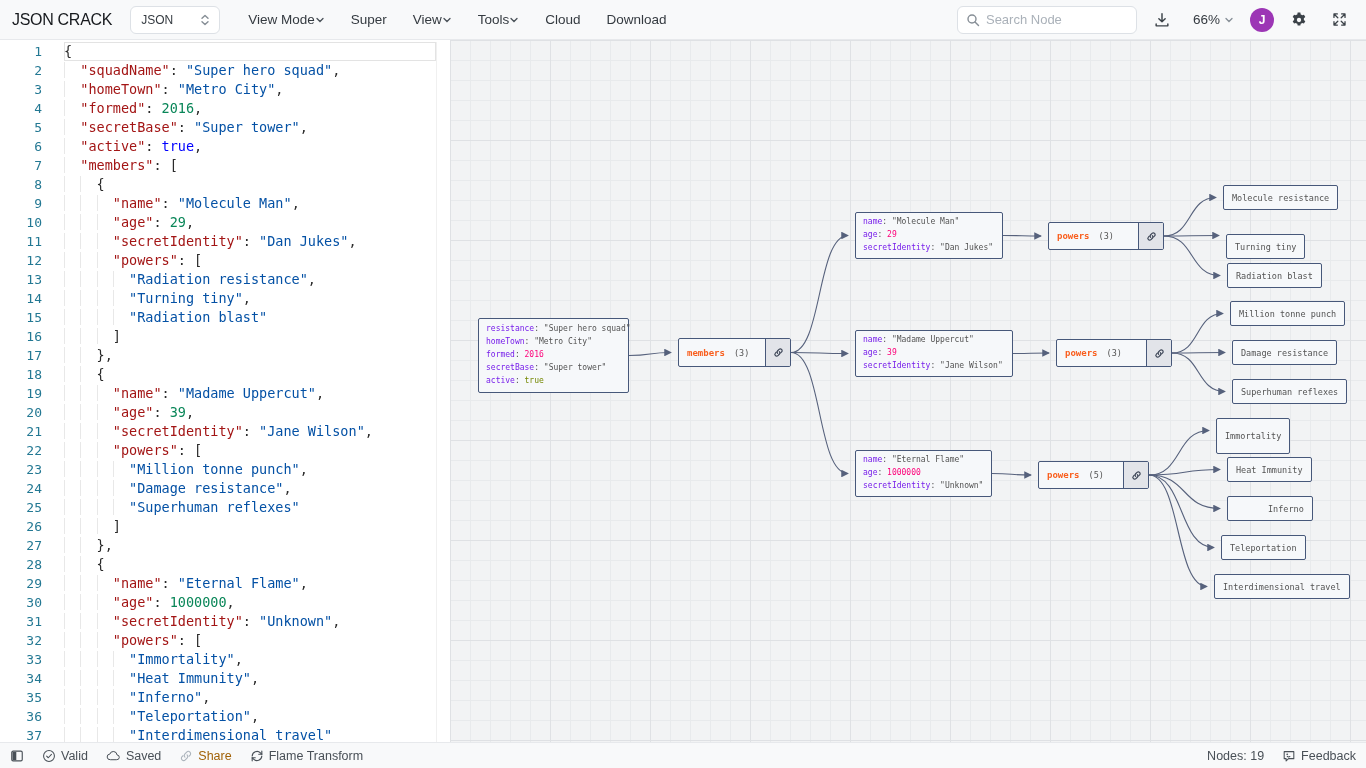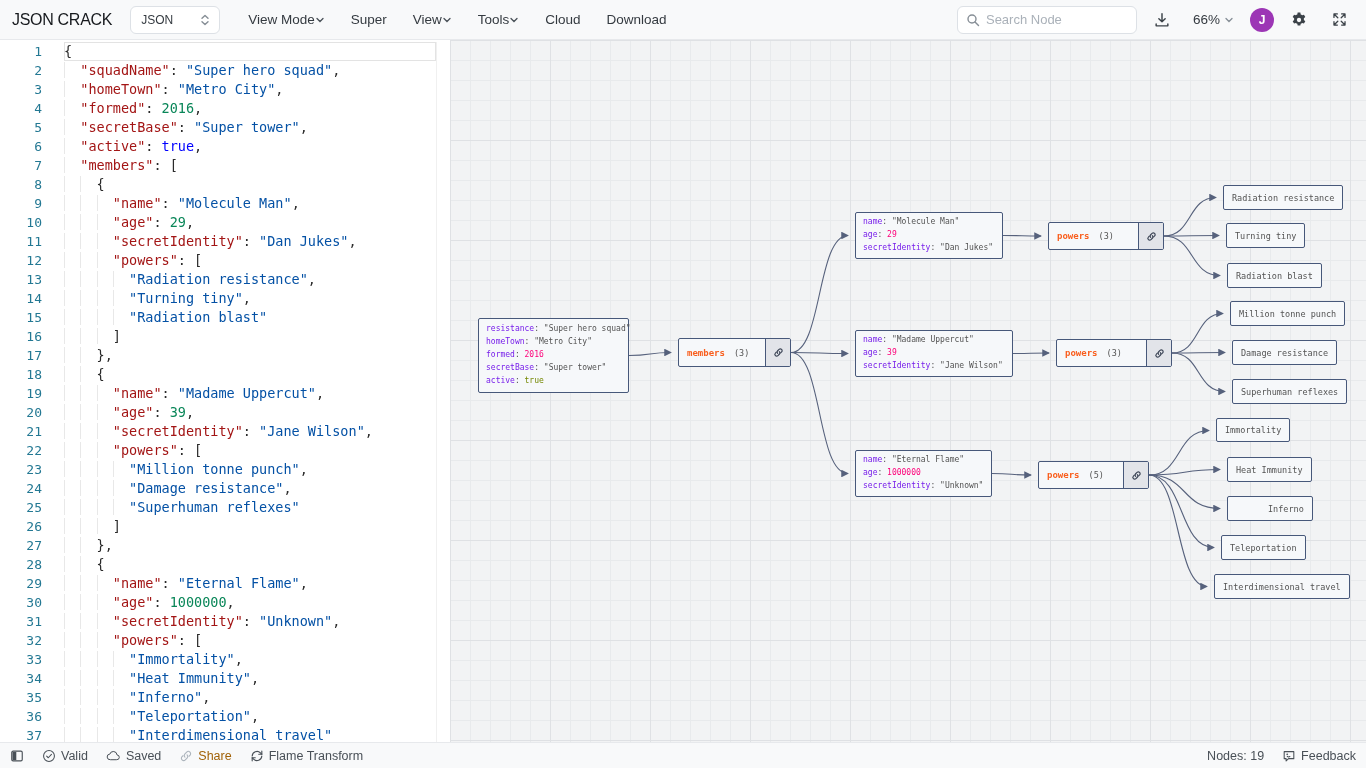--- a/index.html
+++ b/index.html
@@ -291,38 +291,38 @@
             <span class="parent-count">(5)</span>
           </div>
           <div class="link-btn">
             <svg width="11" height="11" viewBox="0 0 16 16" fill="none" stroke="#3c4556" stroke-width="1.7" stroke-linecap="round">
               <path d="M6.8 9.2a2.6 2.6 0 0 1 0-3.7l2-2a2.6 2.6 0 0 1 3.7 3.7l-1.4 1.4"></path>
               <path d="M9.2 6.8a2.6 2.6 0 0 1 0 3.7l-2 2a2.6 2.6 0 0 1-3.7-3.7l1.4-1.4"></path>
             </svg>
           </div>
         </div>
         <div class="gnode leaf" style="left: 773px; top: 145px; height: 25px; min-width: 114px;">
-          <span class="ns">Radiation resistance</span>
-        </div>
-        <div class="gnode leaf" style="left: 776px; top: 183px; height: 25px; min-width: 73px;">
+          <span class="ns">Molecule resistance</span>
+        </div>
+        <div class="gnode leaf" style="left: 776px; top: 194px; height: 25px; min-width: 73px;">
           <span class="ns">Turning tiny</span>
         </div>
         <div class="gnode leaf" style="left: 777px; top: 223px; height: 25px; min-width: 85px;">
           <span class="ns">Radiation blast</span>
         </div>
         <div class="gnode leaf" style="left: 780px; top: 261px; height: 25px; min-width: 114px;">
           <span class="ns">Million tonne punch</span>
         </div>
         <div class="gnode leaf" style="left: 782px; top: 300px; height: 25px; min-width: 103px;">
           <span class="ns">Damage resistance</span>
         </div>
         <div class="gnode leaf" style="left: 782px; top: 339px; height: 25px; min-width: 110px;">
           <span class="ns">Superhuman reflexes</span>
         </div>
-        <div class="gnode leaf" style="left: 766px; top: 378px; height: 24px; min-width: 68px;">
+        <div class="gnode leaf" style="left: 766px; top: 378px; height: 36px; min-width: 68px;">
           <span class="ns">Immortality</span>
         </div>
         <div class="gnode leaf" style="left: 777px; top: 417px; height: 25px; min-width: 80px;">
           <span class="ns">Heat Immunity</span>
         </div>
         <div class="gnode leaf" style="left: 777px; top: 456px; height: 25px; min-width: 54px; padding-left: 40px;">
           <span class="ns">Inferno</span>
         </div>
         <div class="gnode leaf" style="left: 771px; top: 495px; height: 25px; min-width: 80px;">
           <span class="ns">Teleportation</span>

